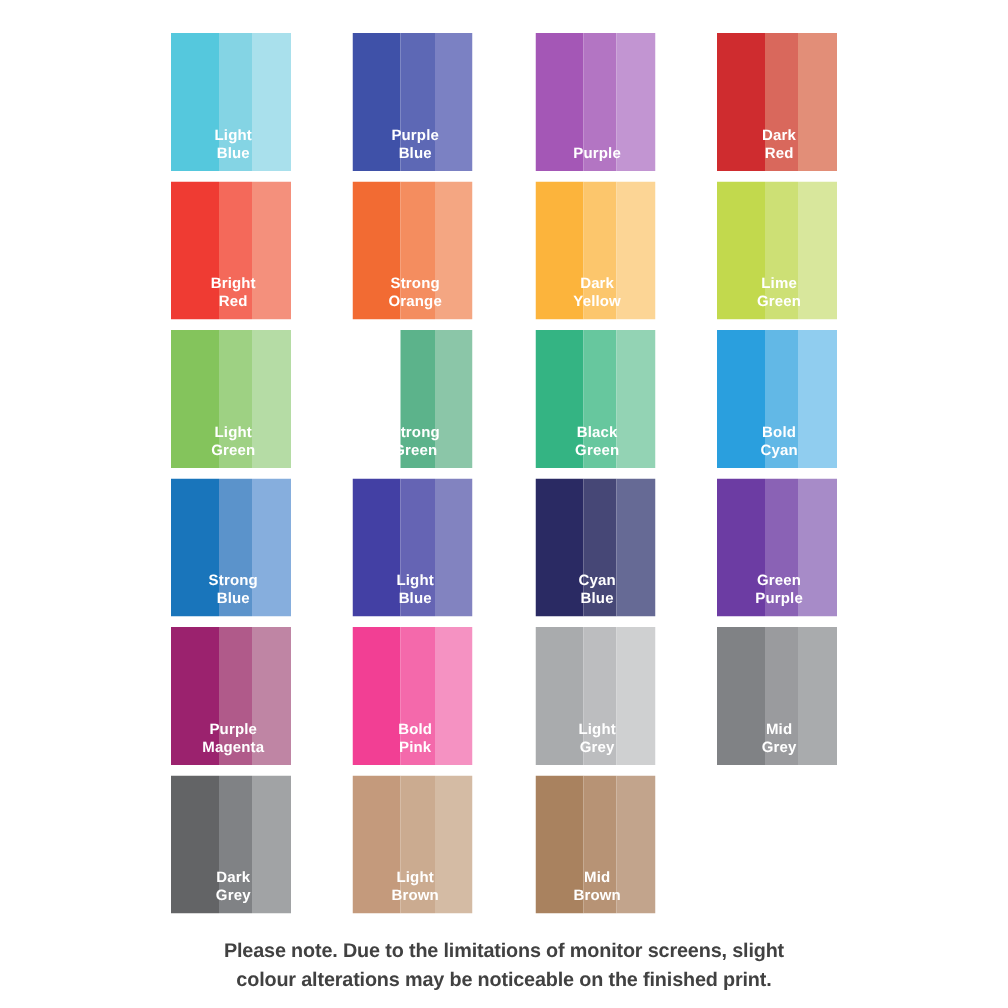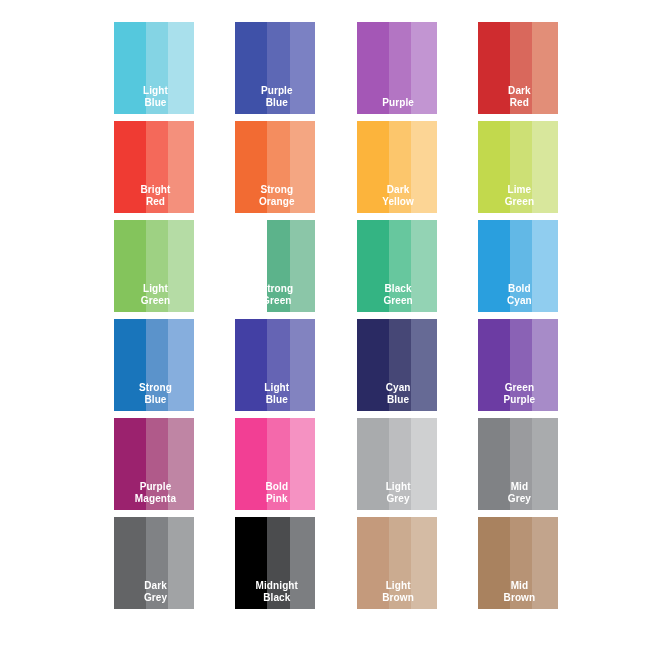--- a/index.html
+++ b/index.html
@@ -279,41 +279,36 @@
         <div class="bands">
           <div class="band band-1" style="background: rgb(99, 100, 102);"></div>
           <div class="band band-2" style="background: rgb(128, 130, 133);"></div>
           <div class="band band-3" style="background: rgb(161, 163, 165);"></div>
         </div>
         <div class="swatch-label" style="color: rgb(255, 255, 255);">Dark
 Grey</div>
       </div>
       <div class="swatch">
         <div class="bands">
-          <div class="band band-1" style="background: rgb(0, 0, 0);"></div>
-          <div class="band band-2" style="background: rgb(75, 76, 78);"></div>
-          <div class="band band-3" style="background: rgb(124, 126, 129);"></div>
-        </div>
-        <div class="swatch-label" style="color: rgb(255, 255, 255);">Midnight
-Black</div>
-      </div>
-      <div class="swatch">
-        <div class="bands">
           <div class="band band-1" style="background: rgb(196, 154, 124);"></div>
           <div class="band band-2" style="background: rgb(203, 171, 144);"></div>
           <div class="band band-3" style="background: rgb(212, 187, 164);"></div>
         </div>
         <div class="swatch-label" style="color: rgb(255, 255, 255);">Light
 Brown</div>
       </div>
       <div class="swatch">
         <div class="bands">
           <div class="band band-1" style="background: rgb(169, 130, 95);"></div>
           <div class="band band-2" style="background: rgb(183, 147, 117);"></div>
           <div class="band band-3" style="background: rgb(194, 164, 140);"></div>
         </div>
         <div class="swatch-label" style="color: rgb(255, 255, 255);">Mid
 Brown</div>
       </div>
     </div>
 
+  <div id="footer-note">
+    <span class="note-line">Please note. Due to the limitations of monitor screens, slight</span>
+    <span class="note-line">colour alterations may be noticeable on the finished print.</span>
+  </div>
 
 </div>
 
 </body></html>

